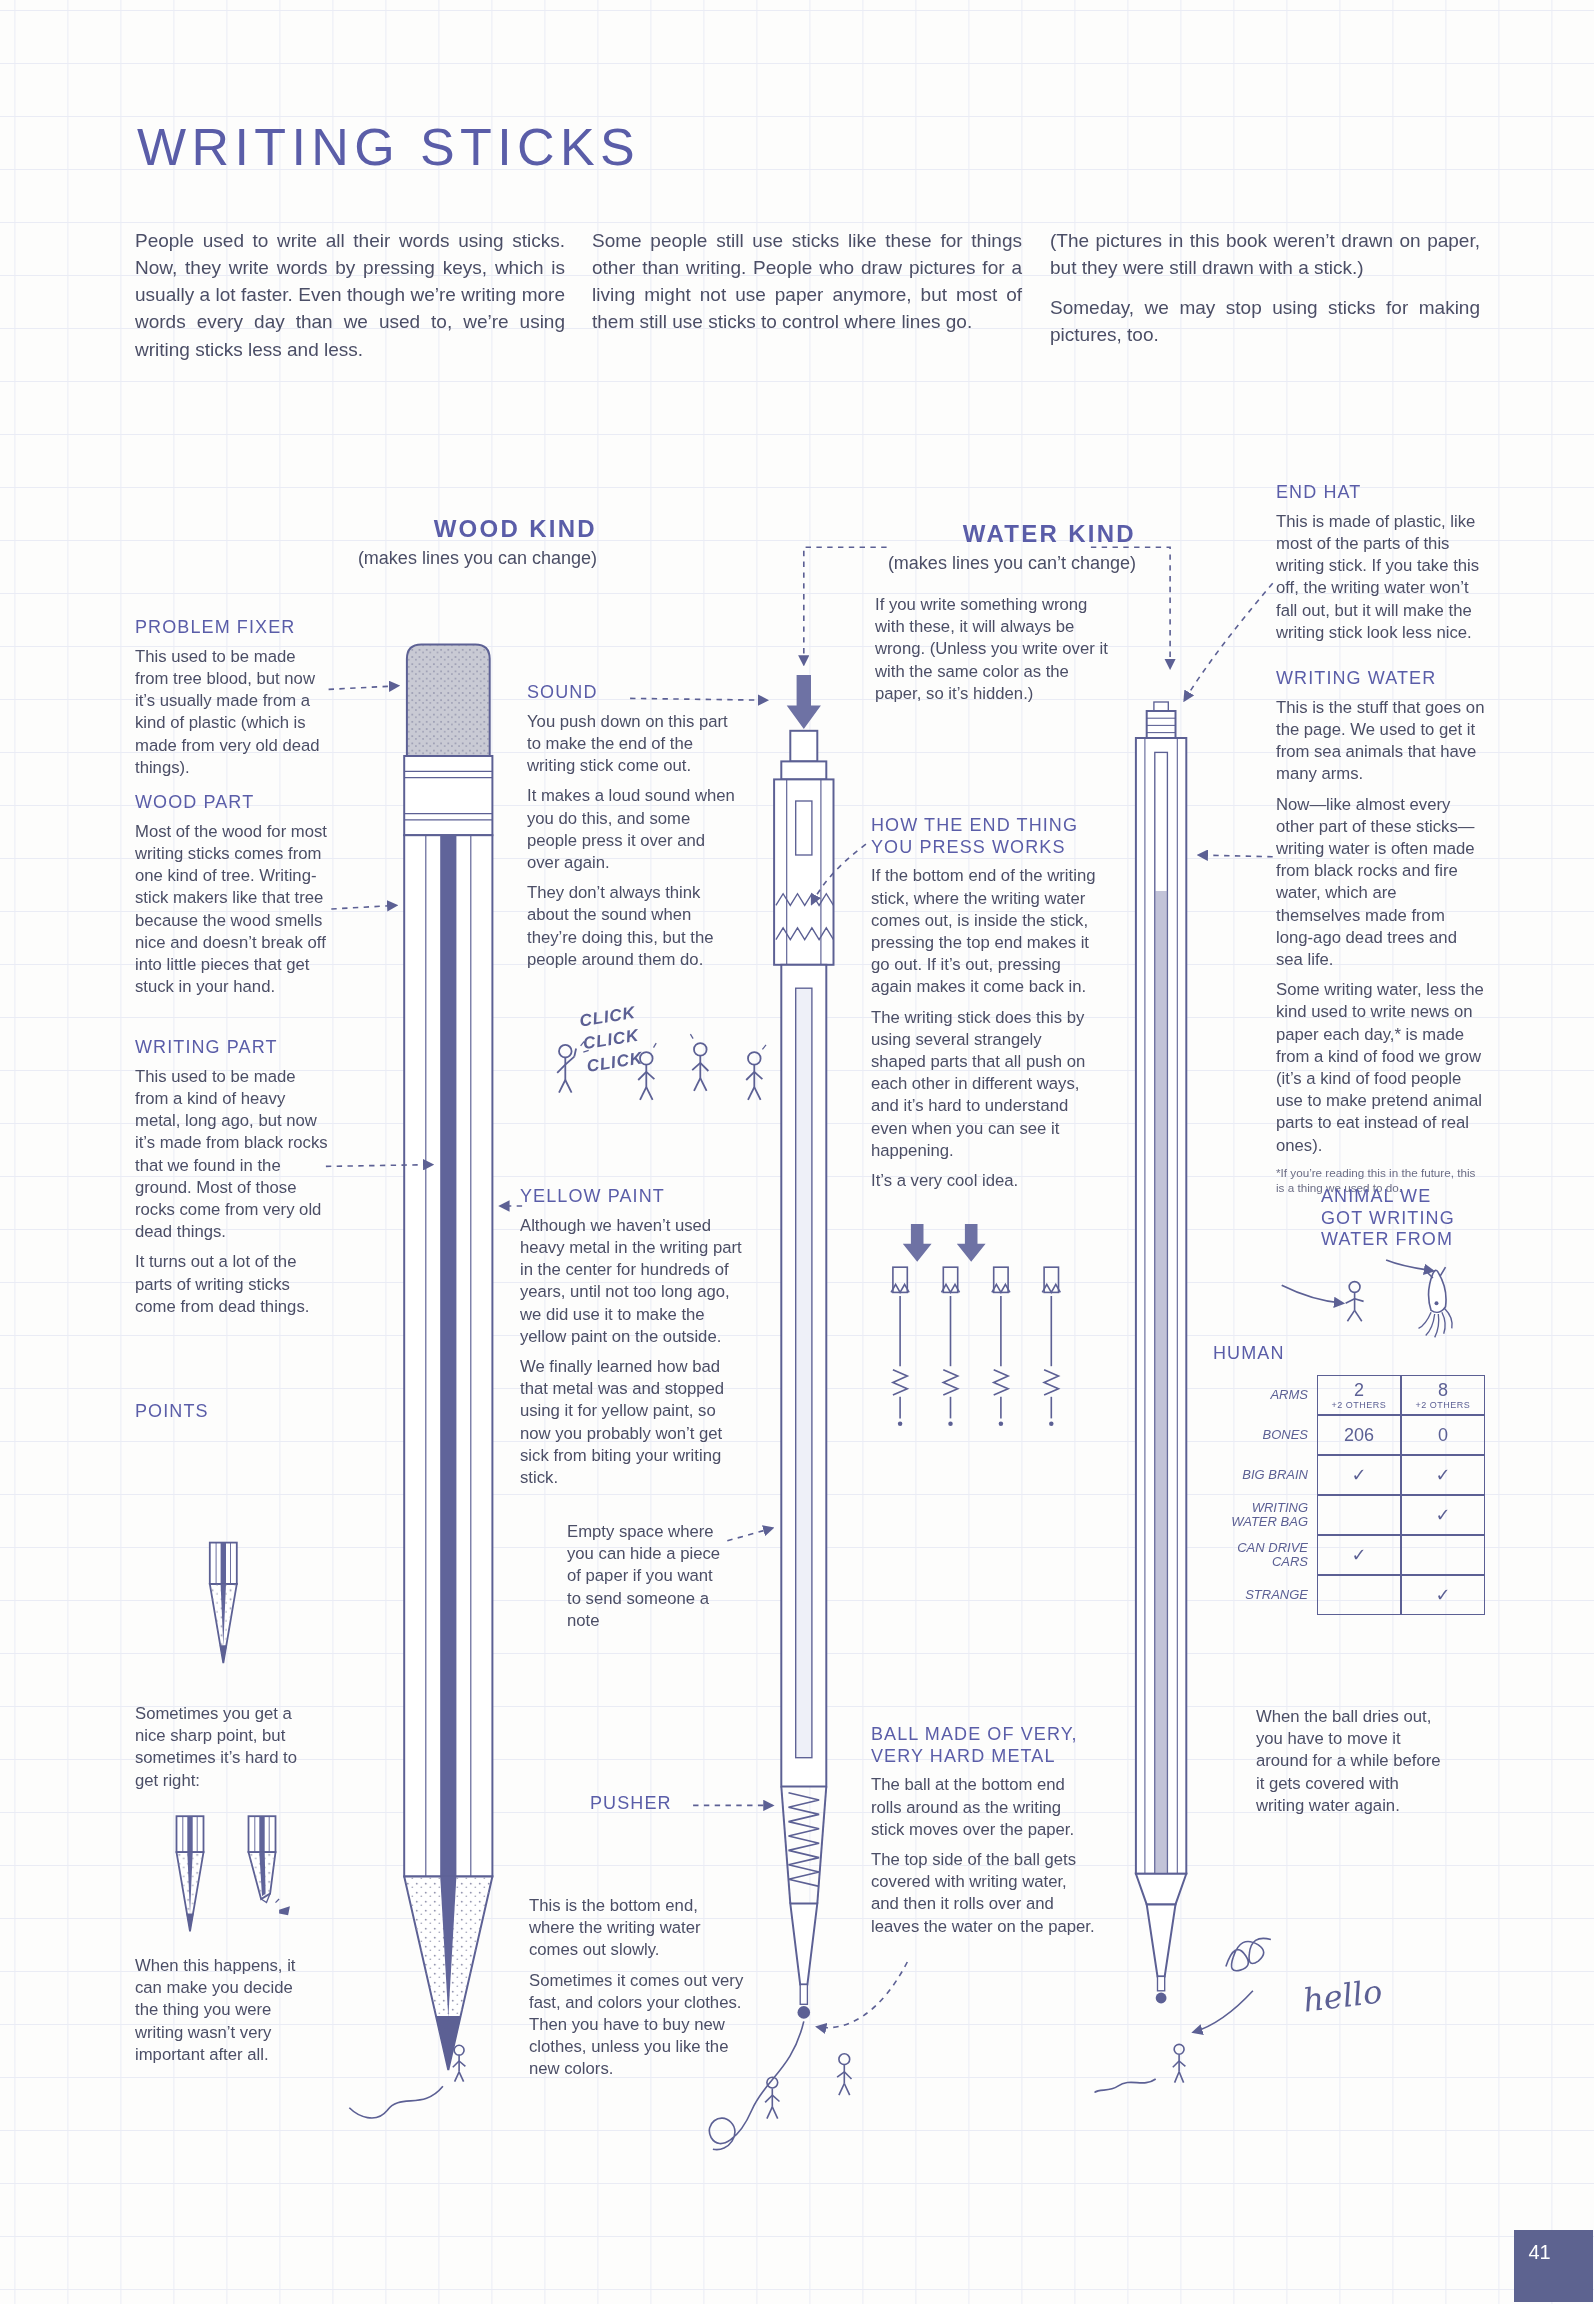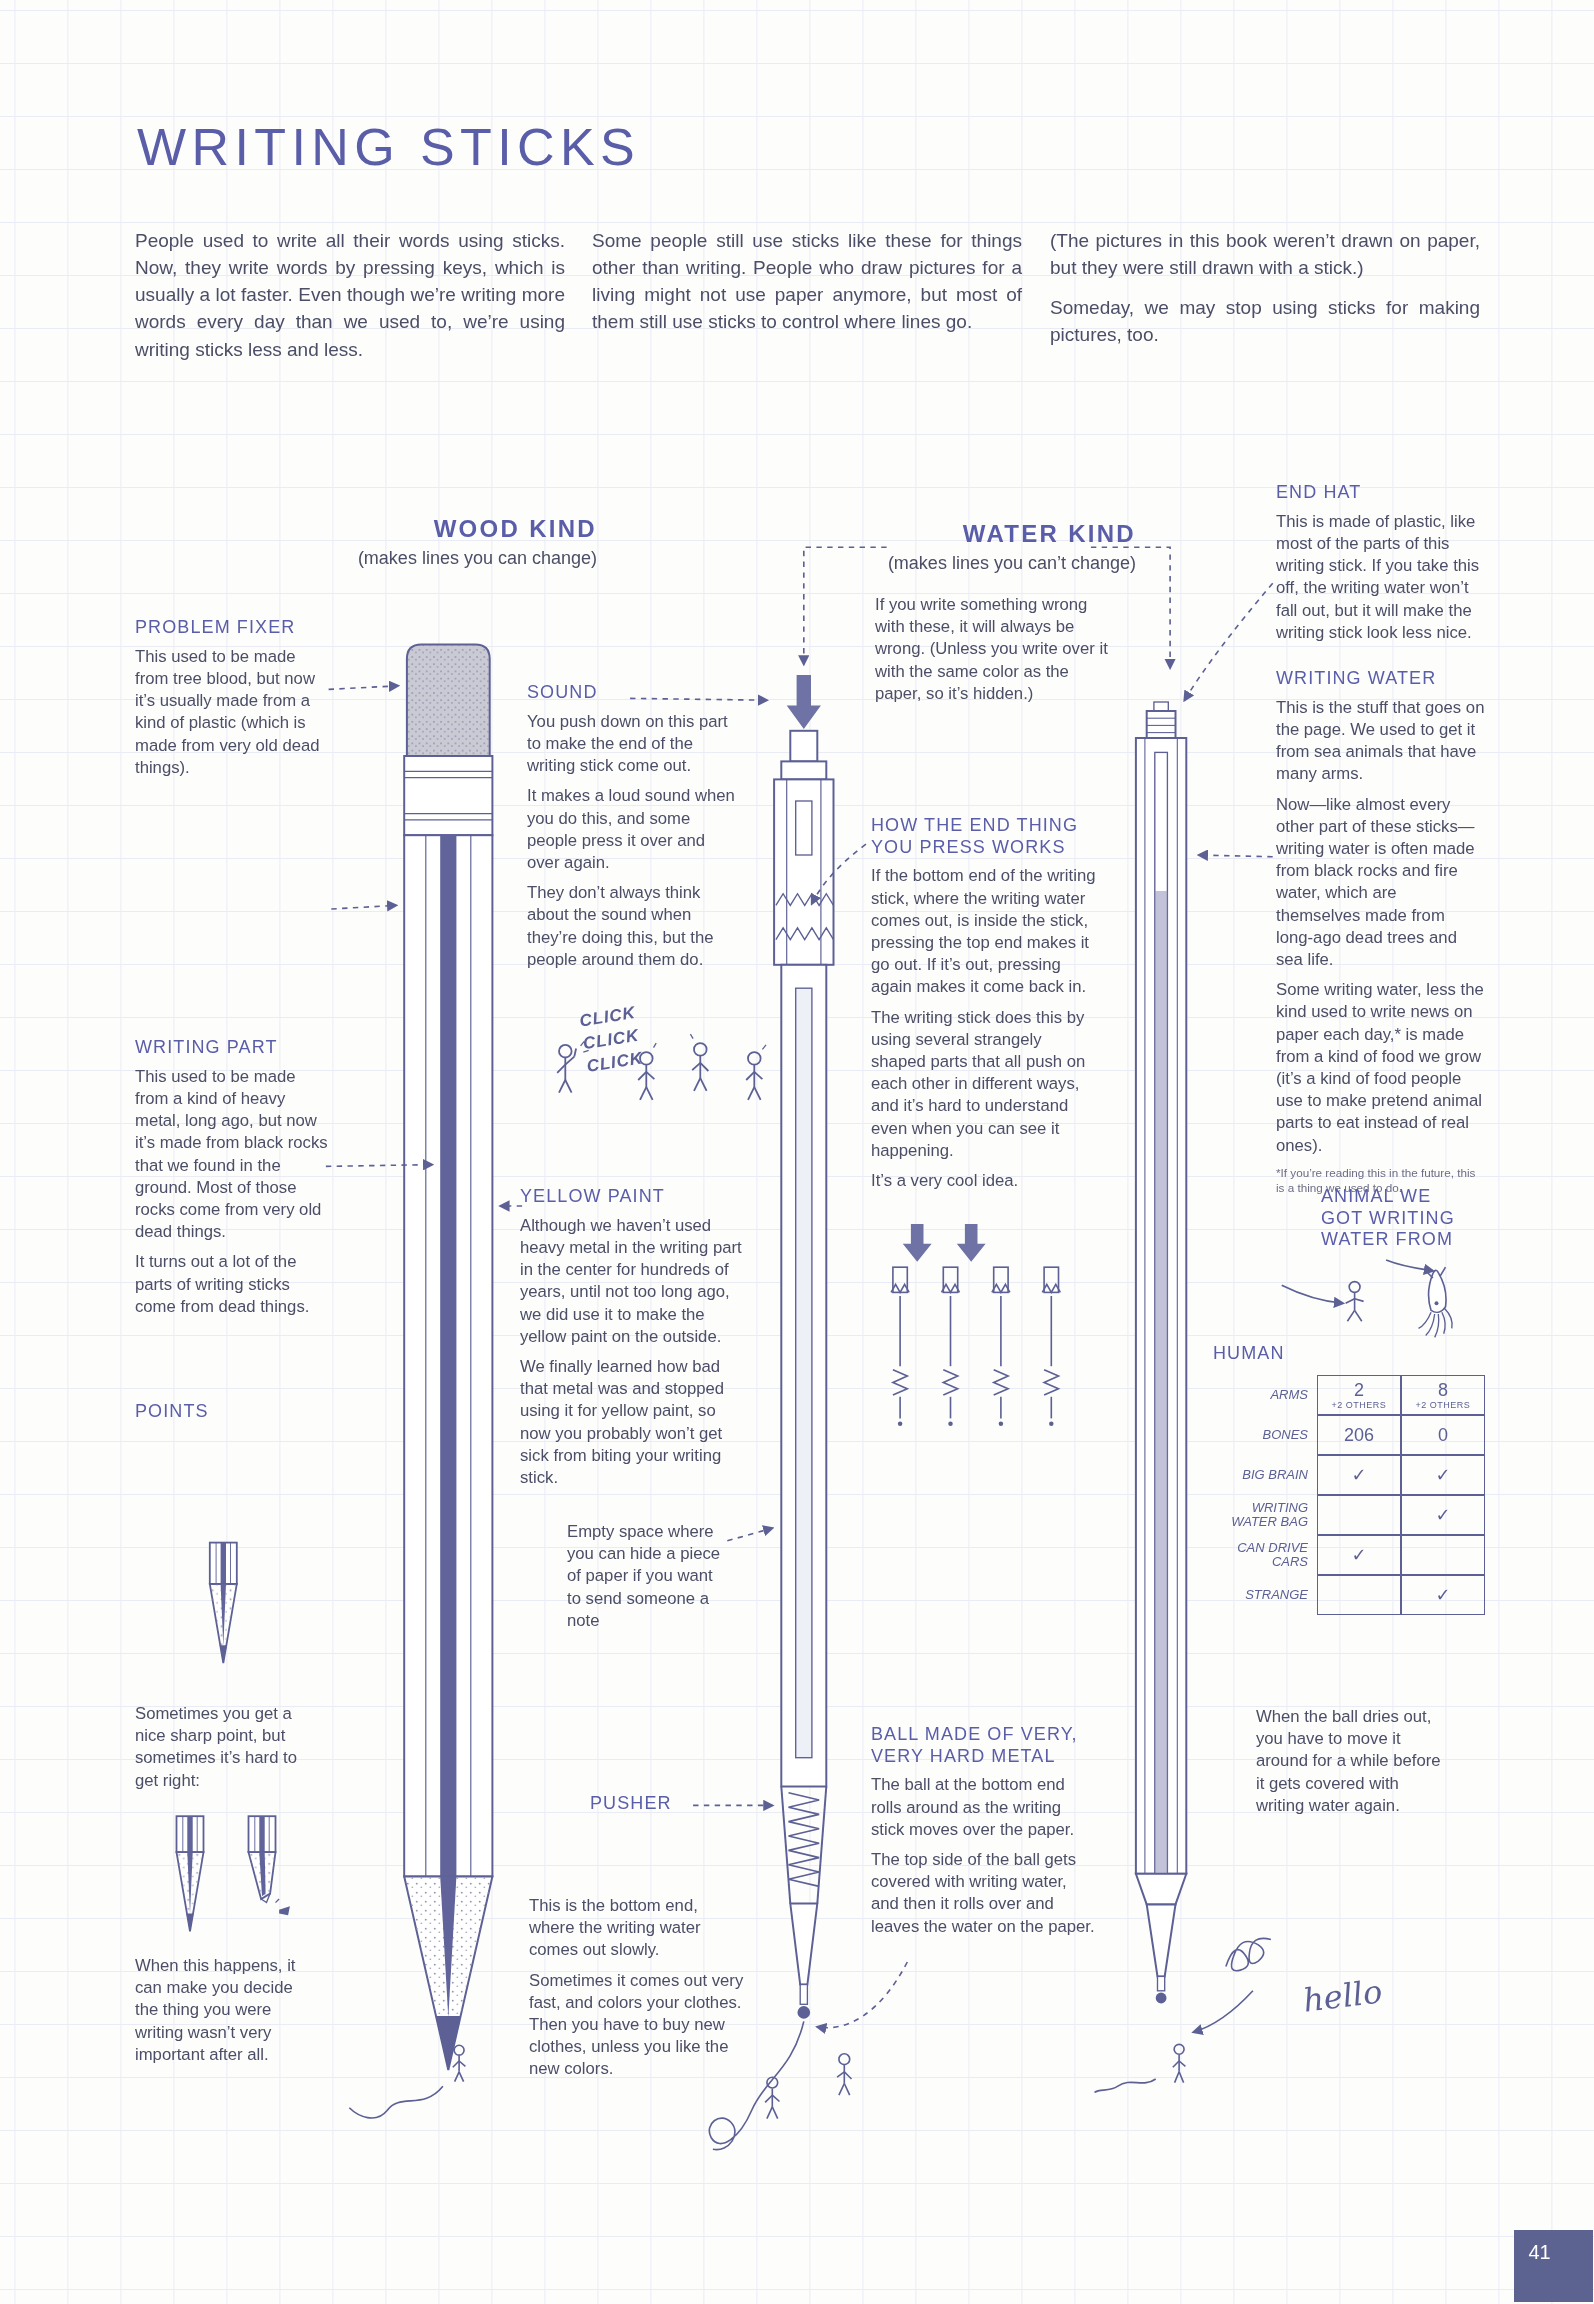--- a/index.html
+++ b/index.html
@@ -348,20 +348,24 @@
 
   <div class="ann" style="left:875px; top:594px; width:241px">
     <p>If you write something wrong with these, it will always be wrong. (Unless you write over it with the same color as the paper, so it’s hidden.)</p>
   </div>
 
   <div class="ann" style="left:135px; top:617px; width:189px">
     <h3>PROBLEM FIXER</h3>
     <p>This used to be made from tree blood, but now it’s usually made from a kind of plastic (which is made from very old dead things).</p>
   </div>
 
+  <div class="ann" style="left:135px; top:792px; width:196px">
+    <h3>WOOD PART</h3>
+    <p>Most of the wood for most writing sticks comes from one kind of tree. Writing-stick makers like that tree because the wood smells nice and doesn’t break off into little pieces that get stuck in your hand.</p>
+  </div>
 
   <div class="ann" style="left:135px; top:1037px; width:194px">
     <h3>WRITING PART</h3>
     <p>This used to be made from a kind of heavy metal, long ago, but now it’s made from black rocks that we found in the ground. Most of those rocks come from very old dead things.</p>
     <p>It turns out a lot of the parts of writing sticks come from dead things.</p>
   </div>
 
   <div class="ann" style="left:135px; top:1401px; width:203px">
     <h3>POINTS</h3>
   </div>

